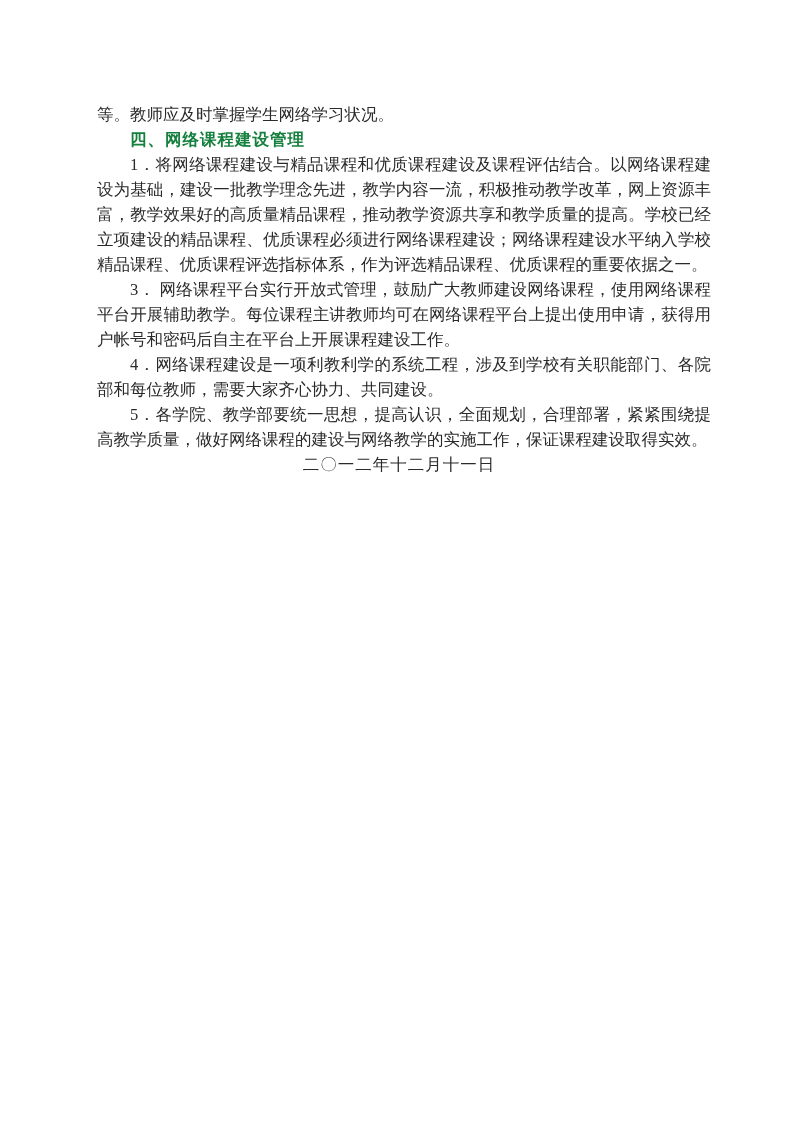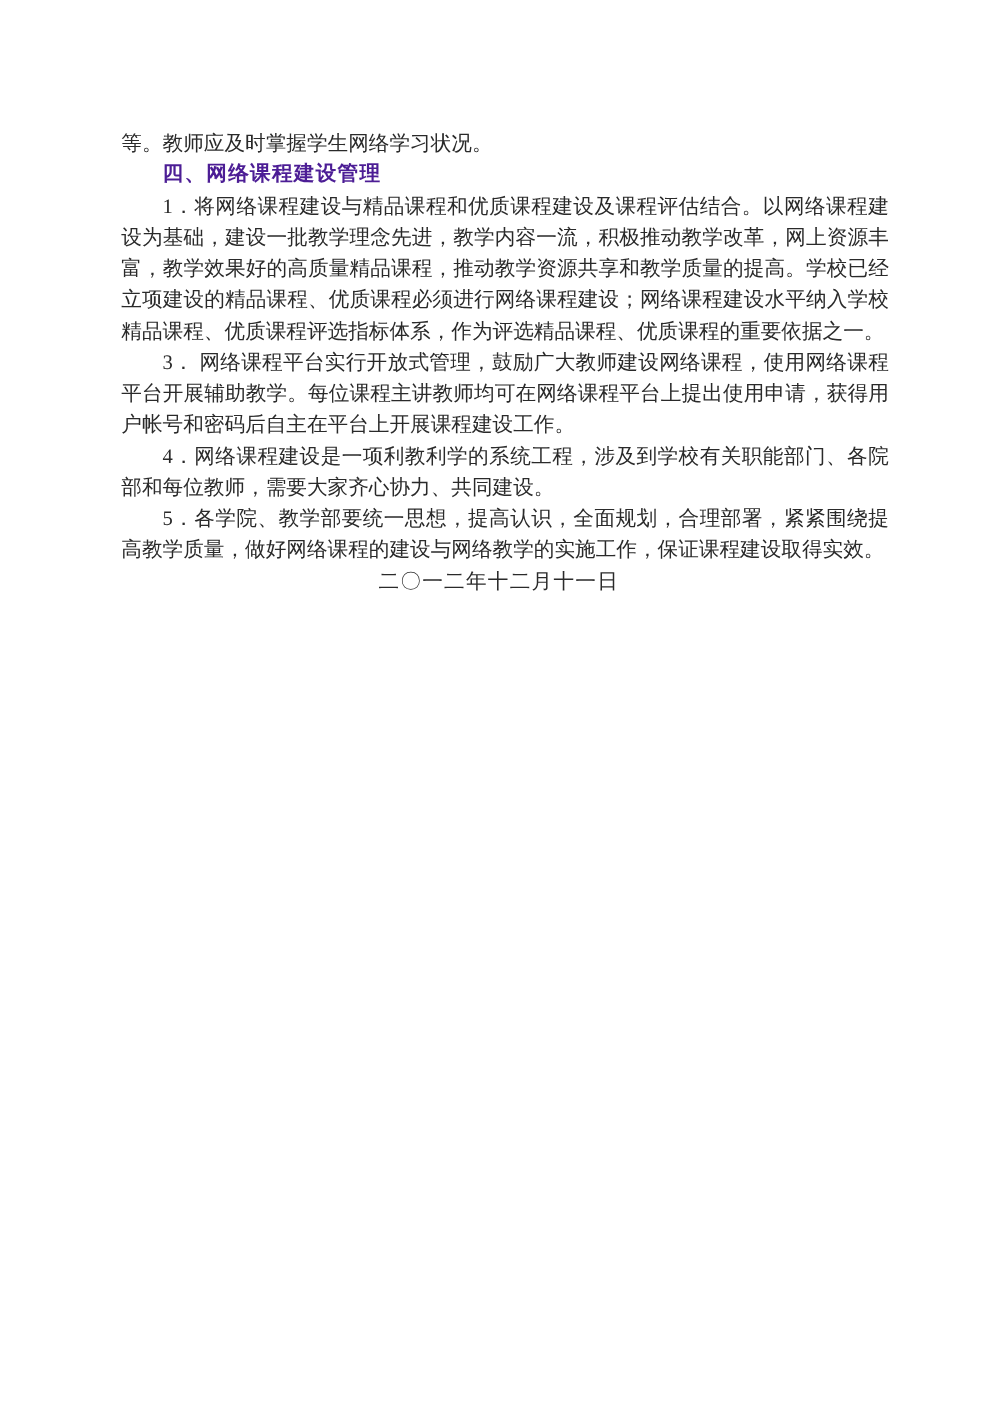--- a/index.html
+++ b/index.html
@@ -35,21 +35,21 @@
     text-indent: 0;
   }
   .content h3.section-heading {
     margin: 0;
     font-size: 16.5px;
     line-height: 25px;
     font-weight: 700;
     text-indent: 2em;
     font-family: "Liberation Sans", "DejaVu Sans", sans-serif;
     letter-spacing: 1px;
-    color: #4c1d95;
+    color: #15803d;
   }
   .date-line {
     margin: 0;
     margin-top: 52px;
     text-indent: 0 !important;
     text-align: center;
     padding-right: 10px;
     letter-spacing: 1px;
   }
   .page-number {

